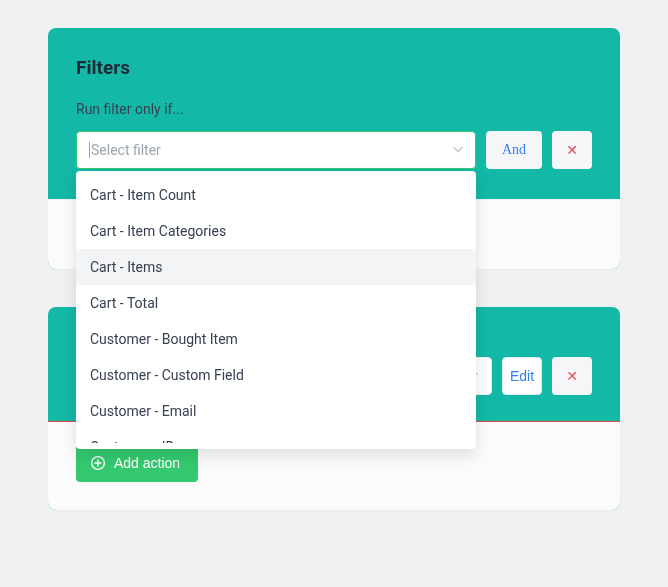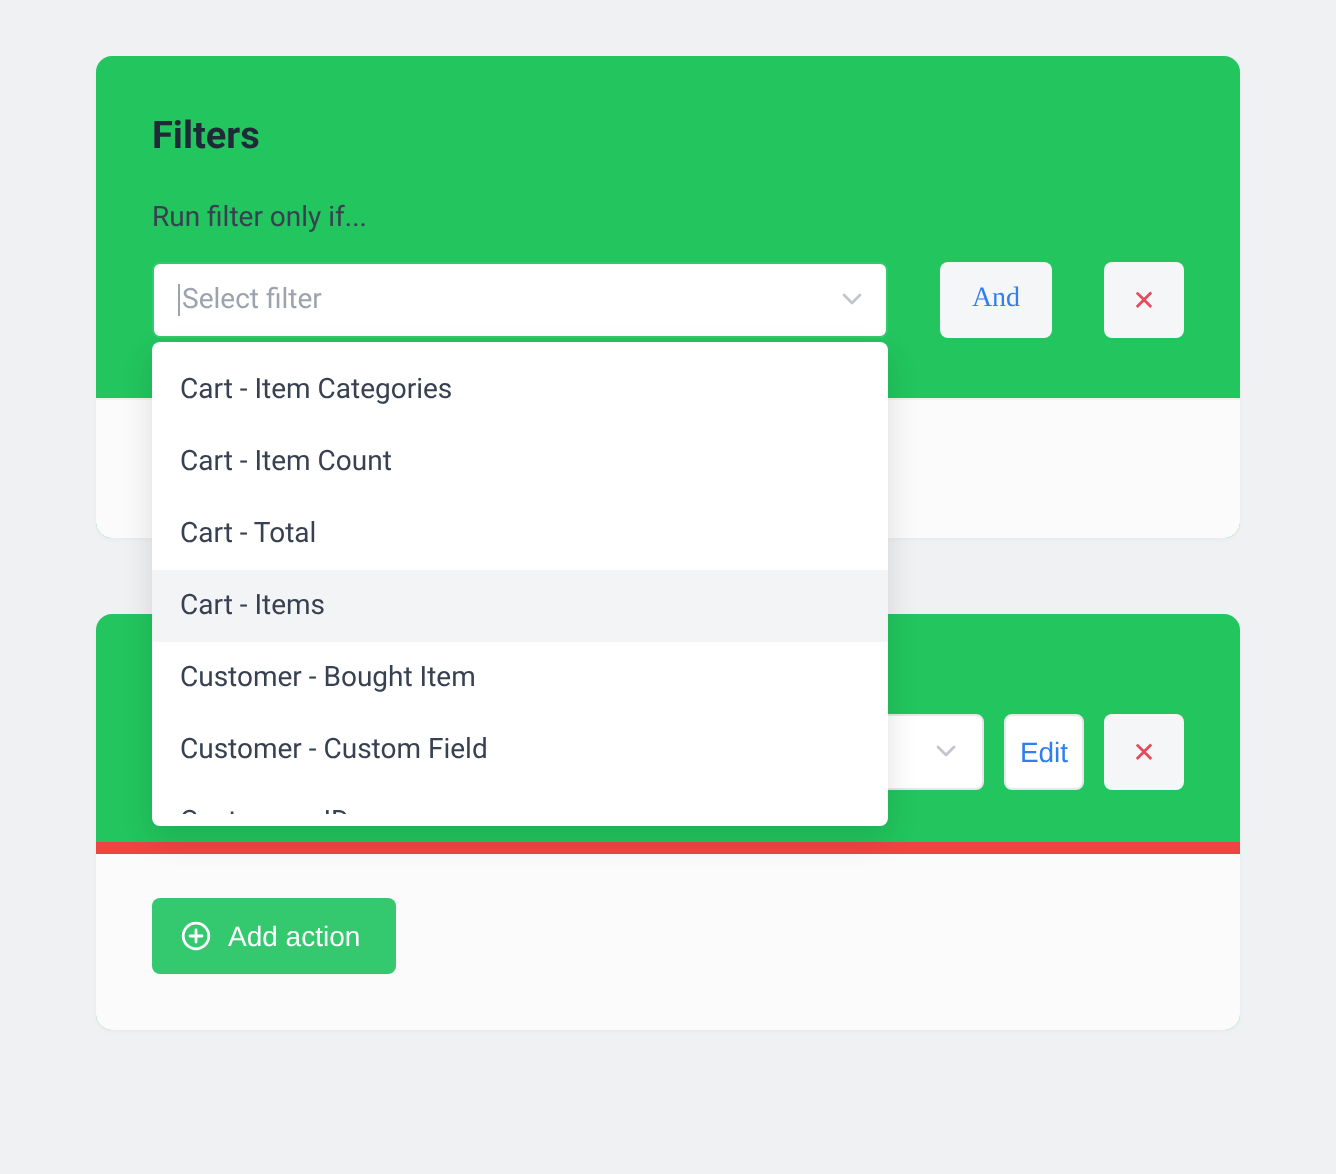--- a/index.html
+++ b/index.html
@@ -4,21 +4,21 @@
   <style>
     * { box-sizing: border-box; margin: 0; padding: 0; }
     body {
       font-family: -apple-system, BlinkMacSystemFont, "Segoe UI", Roboto, sans-serif;
       background: #f0f1f3;
       width: 668px;
       height: 587px;
       overflow: hidden;
     }
     .card {
-      background: #22c55e;
+      background: #14b8a6;
       border-radius: 8px;
       margin: 28px 48px 0 48px;
       box-shadow: 0 1px 2px rgba(0,0,0,0.03);
       position: relative;
     }
     .card-inner {
       padding: 28px 28px 0 28px;
     }
     .filters-title {
       font-size: 19px;
@@ -27,21 +27,21 @@
       margin-bottom: 22px;
     }
     .subtitle {
       font-size: 14px;
       color: #374151;
       margin-bottom: 14px;
     }
     .filter-row {
       display: flex;
       align-items: center;
-      gap: 26px;
+      gap: 10px;
       margin-bottom: 10px;
     }
     .select-filter {
       flex: 1;
       position: relative;
     }
     .select-input {
       width: 100%;
       height: 38px;
       border: 1px solid #34c96f;
@@ -159,21 +159,21 @@
       height: 38px;
       background: #fff;
       border: 1px solid #e5e7eb;
       border-radius: 4px;
       color: #2f7ff1;
       font-size: 14px;
       cursor: pointer;
     }
     .footer-bar {
       background: #fbfbfc;
-      border-top: 6px solid #ef4444;
+      border-top: 1px solid #ef4444;
       padding: 22px 28px 28px 28px;
       border-radius: 0 0 8px 8px;
     }
     .btn-add-action {
       background: #34c96f;
       color: #fff;
       border: none;
       border-radius: 4px;
       height: 38px;
       padding: 0 18px 0 14px;
@@ -199,26 +199,27 @@
         <div class="select-input">
           <span class="cursor"></span>
           <span>Select filter</span>
         </div>
         <span class="chevron-down">
           <svg width="12" height="12" viewBox="0 0 12 12" fill="none">
               <path d="M2 4l4 4 4-4" stroke="currentColor" stroke-width="1.4" stroke-linecap="round" stroke-linejoin="round"></path>
             </svg>
         </span>
         <div class="dropdown" id="dropdown">
+            <div class="dropdown-item">Cart - Item Count</div>
             <div class="dropdown-item">Cart - Item Categories</div>
-            <div class="dropdown-item">Cart - Item Count</div>
+            <div class="dropdown-item highlighted">Cart - Items</div>
             <div class="dropdown-item">Cart - Total</div>
-            <div class="dropdown-item highlighted">Cart - Items</div>
             <div class="dropdown-item">Customer - Bought Item</div>
             <div class="dropdown-item">Customer - Custom Field</div>
+            <div class="dropdown-item">Customer - Email</div>
             <div class="dropdown-item cut">Customer - ID</div>
           </div>
       </div>
       <button class="btn-and">And</button>
       <button class="btn-remove">
         <span>✕</span>
       </button>
     </div>
   </div>
   <div class="card-footer-space"></div>

